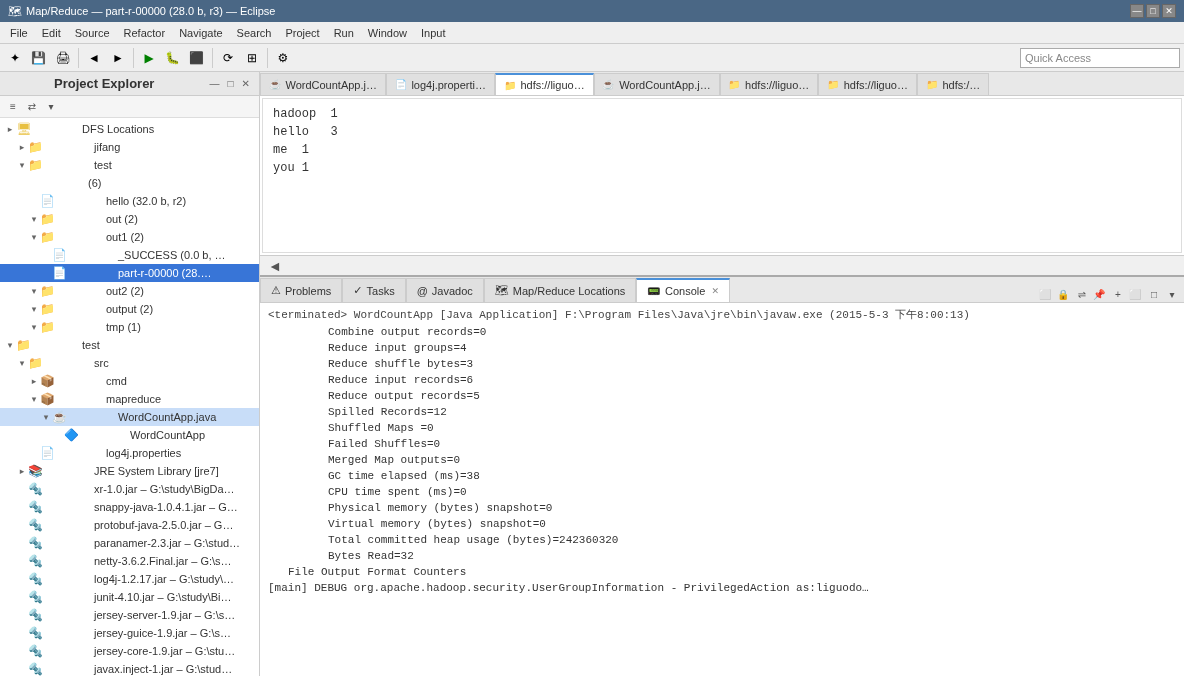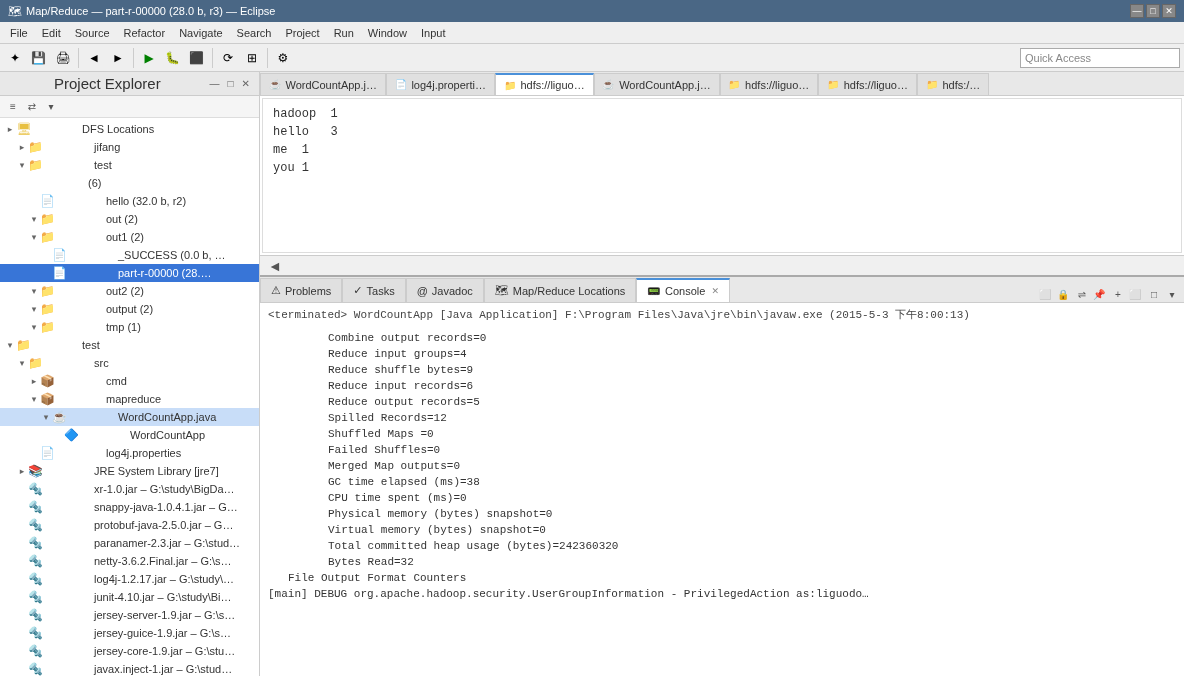--- a/index.html
+++ b/index.html
@@ -84,21 +84,21 @@
     }
     .panel-header {
       background: #e8e8e8;
       height: 24px;
       display: flex;
       align-items: center;
       padding: 0 6px;
       border-bottom: 1px solid #ccc;
       justify-content: space-between;
     }
-    .panel-title { font-size: 15px; font-weight: normal; color: #333; padding-left: 48px; }
+    .panel-title { font-size: 13px; font-weight: bold; color: #333; padding-left: 48px; }
     .panel-controls { display: flex; gap: 2px; }
     .panel-ctrl-btn { font-size: 10px; cursor: pointer; color: #666; padding: 1px 3px; }
 
     .panel-toolbar {
       background: #f5f5f5;
       height: 22px;
       display: flex;
       align-items: center;
       padding: 0 4px;
       border-bottom: 1px solid #ddd;
@@ -234,21 +234,21 @@
     
     .console-content {
       flex: 1;
       background: white;
       font-family: 'Courier New', monospace;
       font-size: 11px;
       color: #333;
       overflow: auto;
       padding: 4px 8px;
     }
-    .console-header { color: #444; margin-bottom: 8px; }
+    .console-header { color: #444; margin-bottom: 2px; }
     .console-line { line-height: 16px; }
     .console-line.indent1 { padding-left: 20px; }
     .console-line.indent2 { padding-left: 60px; }
 
     
     ::-webkit-scrollbar { width: 8px; height: 8px; }
     ::-webkit-scrollbar-track { background: #f0f0f0; }
     ::-webkit-scrollbar-thumb { background: #bbb; border-radius: 2px; }
 
     
@@ -627,21 +627,21 @@
           <span class="btc-btn" title="Collapse">⬜</span>
           <span class="btc-btn" title="Maximize">□</span>
           <span class="btc-btn" title="View Menu">▾</span>
         </div>
       </div>
 
       <div class="console-content">
         <div class="console-header">&lt;terminated&gt; WordCountApp [Java Application] F:\Program Files\Java\jre\bin\javaw.exe (2015-5-3 下午8:00:13)</div>
         <div class="console-line indent2">Combine output records=0</div>
         <div class="console-line indent2">Reduce input groups=4</div>
-        <div class="console-line indent2">Reduce shuffle bytes=9</div>
+        <div class="console-line indent2">Reduce shuffle bytes=3</div>
         <div class="console-line indent2">Reduce input records=6</div>
         <div class="console-line indent2">Reduce output records=5</div>
         <div class="console-line indent2">Spilled Records=12</div>
         <div class="console-line indent2">Shuffled Maps =0</div>
         <div class="console-line indent2">Failed Shuffles=0</div>
         <div class="console-line indent2">Merged Map outputs=0</div>
         <div class="console-line indent2">GC time elapsed (ms)=38</div>
         <div class="console-line indent2">CPU time spent (ms)=0</div>
         <div class="console-line indent2">Physical memory (bytes) snapshot=0</div>
         <div class="console-line indent2">Virtual memory (bytes) snapshot=0</div>

